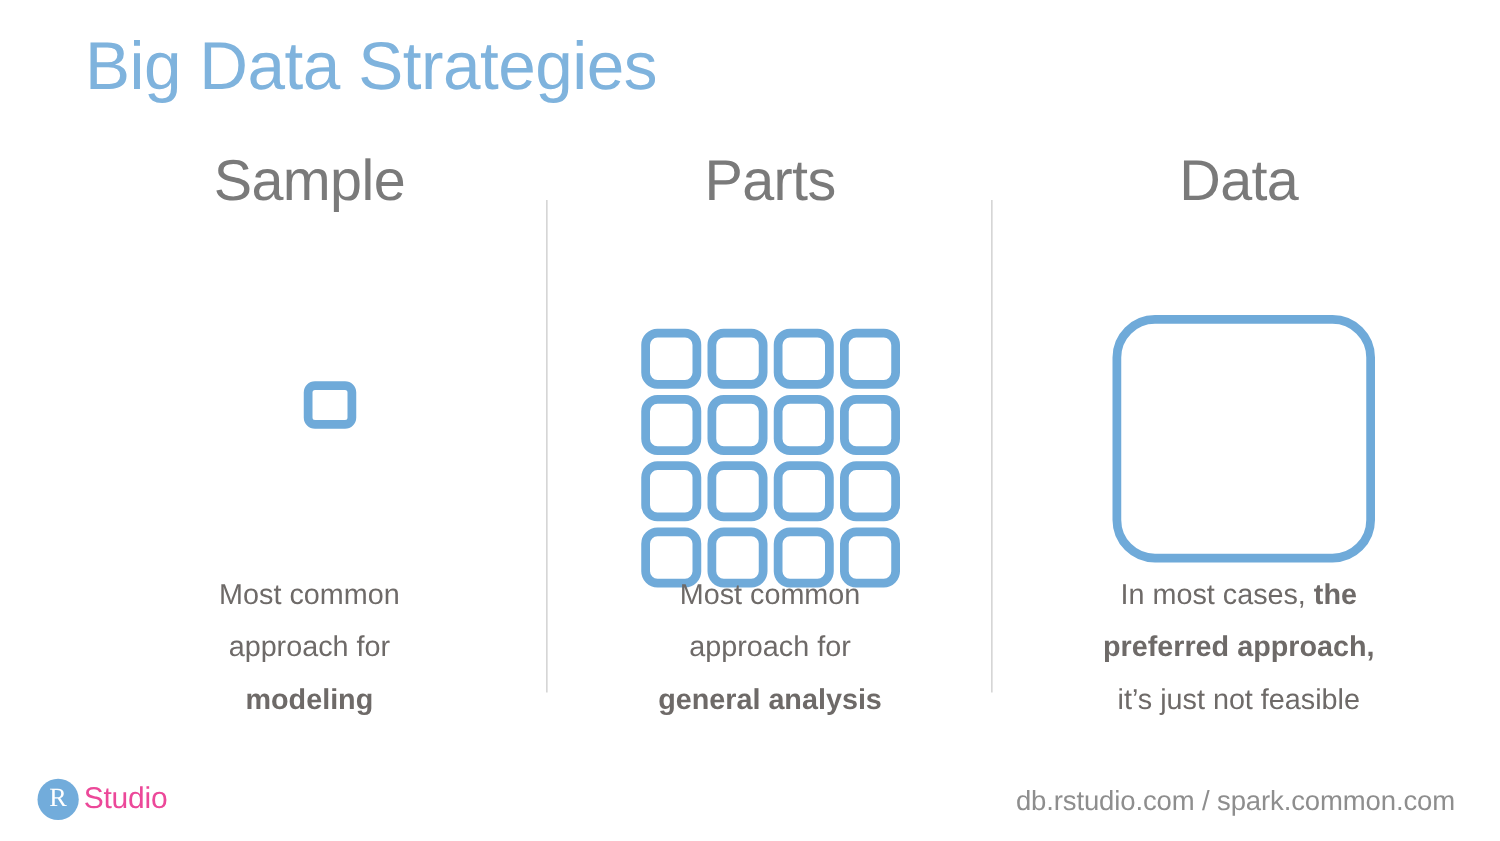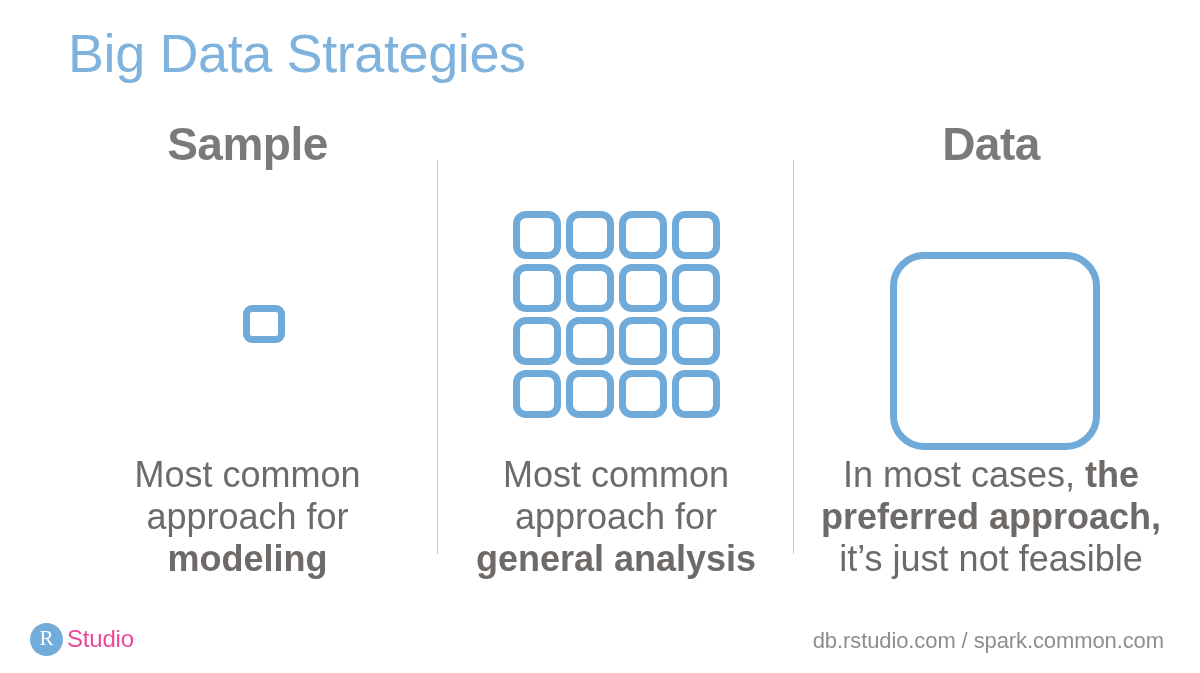--- a/index.html
+++ b/index.html
@@ -52,21 +52,21 @@
     height: 470px;
   }
   .col-sample { left: 75px;  width: 345px; }
   .col-parts  { left: 452px; width: 328px; }
   .col-whole  { left: 806px; width: 370px; }
 
   .col-heading {
     text-align: center;
     font-size: 46px;
     line-height: 52px;
-    font-weight: 700;
+    font-weight: 400;
     color: #7a7a7a;
     letter-spacing: -0.5px;
   }
 
   
   .figure {
     position: relative;
     height: 300px;
   }
 
@@ -114,21 +114,21 @@
     background: #ffffff;
   }
 
   
   .caption {
     position: absolute;
     left: 0;
     right: 0;
     top: 336px;
     text-align: center;
-    font-size: 36px;
+    font-size: 23px;
     line-height: 42px;
     font-weight: 400;
     color: #6e6a68;
   }
   .caption b { font-weight: 700; color: #6e6a68; }
   .caption .ln { display: block; white-space: nowrap; }
 
   
   .footer-logo {
     position: absolute;
@@ -192,20 +192,21 @@
       <div class="sq-small"></div>
     </div>
     <div class="caption">
       <span class="ln">Most common</span>
       <span class="ln">approach for</span>
       <span class="ln"><b>modeling</b></span>
     </div>
   </div>
 
   <div class="col col-parts">
+    <div class="col-heading">Parts</div>
     <div class="figure">
       <div class="grid">
         <div class="cell"></div>
         <div class="cell"></div>
         <div class="cell"></div>
         <div class="cell"></div>
         <div class="cell"></div>
         <div class="cell"></div>
         <div class="cell"></div>
         <div class="cell"></div>

